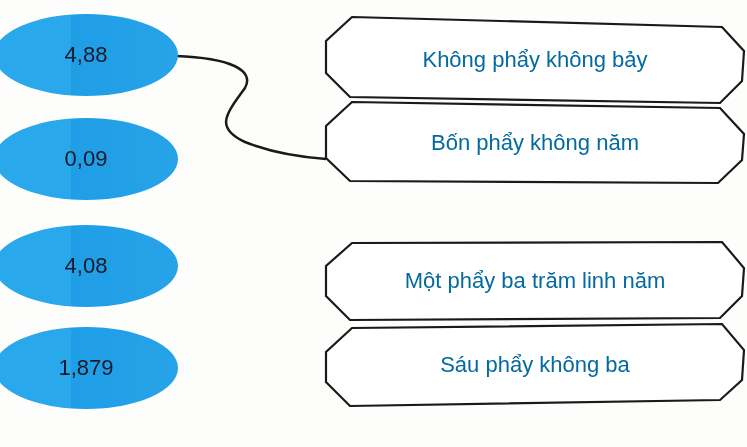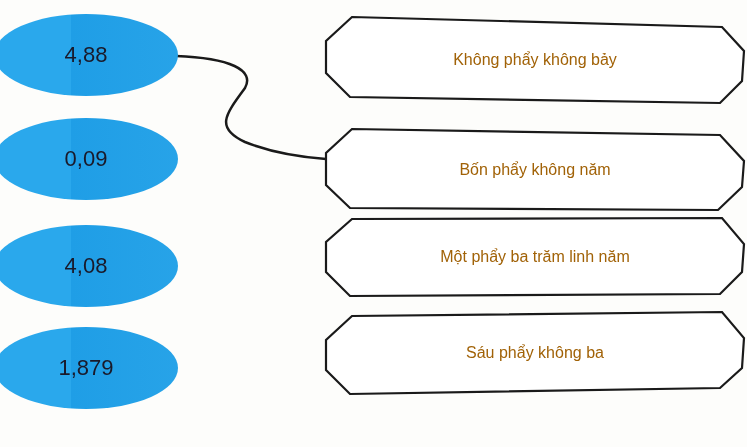--- a/index.html
+++ b/index.html
@@ -4,21 +4,21 @@
 <style>
   html, body { margin:0; padding:0; }
   body { width:747px; height:447px; background:#fdfdfb; position:relative; overflow:hidden;
          font-family:"Liberation Sans", sans-serif; }
   .oval { position:absolute; left:-6px; width:184px; height:82px; border-radius:50%;
           background:linear-gradient(90deg,#2aa8ec 0%,#2aa8ec 42%,#1f9ee6 42%,#27a3e8 100%);
           display:flex; align-items:center; justify-content:center; color:#1a1a2a; font-size:22px; }
   .hex { position:absolute; left:324px; width:422px; }
   .hex svg { position:absolute; left:0; top:0; }
   .hex span { position:absolute; left:0; right:0; top:0; bottom:0; display:flex; align-items:center;
-              justify-content:center; font-size:16px; color:#a16207; }
+              justify-content:center; font-size:22px; color:#0369a1; }
   .wire { position:absolute; left:0; top:0; }
 </style>
 </head>
 <body>
 
 <svg class="wire" width="747" height="447">
   <path d="M176,56 C230,58 255,70 245,88 C225,115 215,128 245,142 C270,152 300,157 326,159" fill="none" stroke="#1a1a1a" stroke-width="2.5"></path>
 </svg>
 
 <div class="oval" style="top:14px">
@@ -33,30 +33,30 @@
 <div class="oval" style="top:327px">
     <span>1,879</span>
   </div>
 
 <div class="hex" style="top:15px;height:90px">
   <svg width="424" height="90">
       <polygon points="28,2 398,12 420,36 418,66 396,88 26,82 2,58 2,26" fill="#fff" stroke="#1a1a1a" stroke-width="2.2"></polygon>
     </svg>
   <span>Không phẩy không bảy</span>
 </div>
-<div class="hex" style="top:127px;height:86px">
+<div class="hex" style="top:100px;height:86px">
   <svg width="424" height="86">
       <polygon points="28,2 396,8 420,34 418,60 394,83 26,81 2,58 2,26" fill="#fff" stroke="#1a1a1a" stroke-width="2.2"></polygon>
     </svg>
   <span>Bốn phẩy không năm</span>
 </div>
-<div class="hex" style="top:216px;height:82px">
+<div class="hex" style="top:240px;height:82px">
   <svg width="424" height="82">
       <polygon points="28,3 398,2 420,28 418,56 396,78 26,80 2,56 2,26" fill="#fff" stroke="#1a1a1a" stroke-width="2.2"></polygon>
     </svg>
   <span>Một phẩy ba trăm linh năm</span>
 </div>
-<div class="hex" style="top:310px;height:86px">
+<div class="hex" style="top:322px;height:86px">
   <svg width="424" height="86">
       <polygon points="28,6 398,2 420,28 418,58 396,78 26,84 2,60 2,30" fill="#fff" stroke="#1a1a1a" stroke-width="2.2"></polygon>
     </svg>
   <span>Sáu phẩy không ba</span>
 </div>
 
 </body></html>

